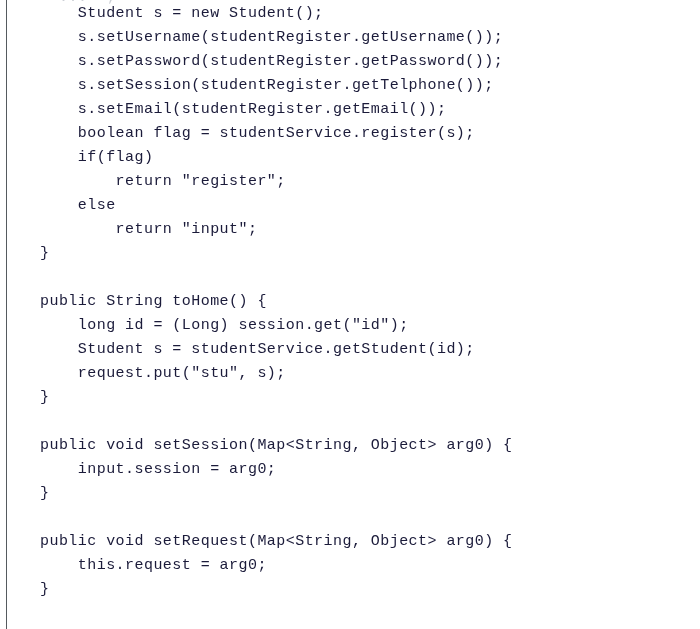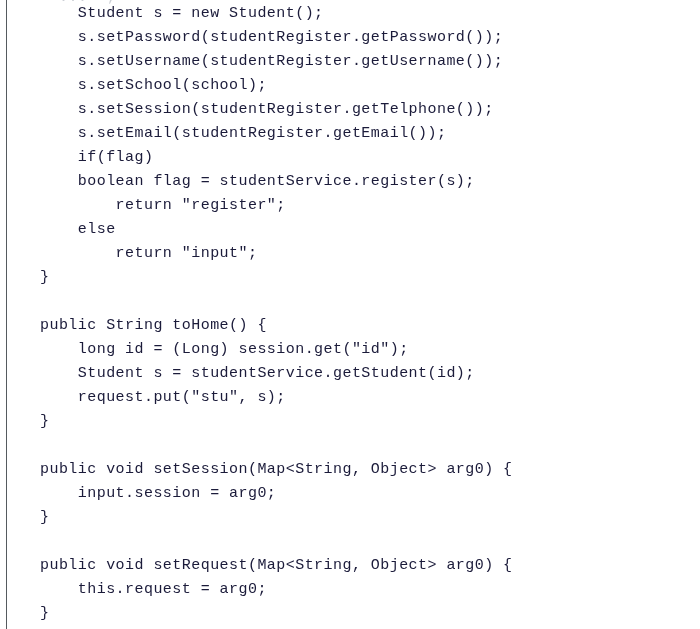--- a/index.html
+++ b/index.html
@@ -70,27 +70,26 @@
 <body>
 
 <div id="screenshot">
 
   <div id="left-rule"></div>
 
   <div id="clipped-line-top">  ...  ;</div>
 
   <div id="code-block">
       <div class="code-line">    Student s = new Student();</div>
+      <div class="code-line">    s.setUsername(studentRegister.getUsername());</div>
       <div class="code-line">    s.setPassword(studentRegister.getPassword());</div>
-      <div class="code-line">    s.setUsername(studentRegister.getUsername());</div>
-      <div class="code-line">    s.setSchool(school);</div>
       <div class="code-line">    s.setSession(studentRegister.getTelphone());</div>
       <div class="code-line">    s.setEmail(studentRegister.getEmail());</div>
+      <div class="code-line">    boolean flag = studentService.register(s);</div>
       <div class="code-line">    if(flag)</div>
-      <div class="code-line">    boolean flag = studentService.register(s);</div>
       <div class="code-line">        return "register";</div>
       <div class="code-line">    else</div>
       <div class="code-line">        return "input";</div>
       <div class="code-line">}</div>
       <div class="code-line blank"> </div>
       <div class="code-line">public String toHome() {</div>
       <div class="code-line">    long id = (Long) session.get("id");</div>
       <div class="code-line">    Student s = studentService.getStudent(id);</div>
       <div class="code-line">    request.put("stu", s);</div>
       <div class="code-line">}</div>

